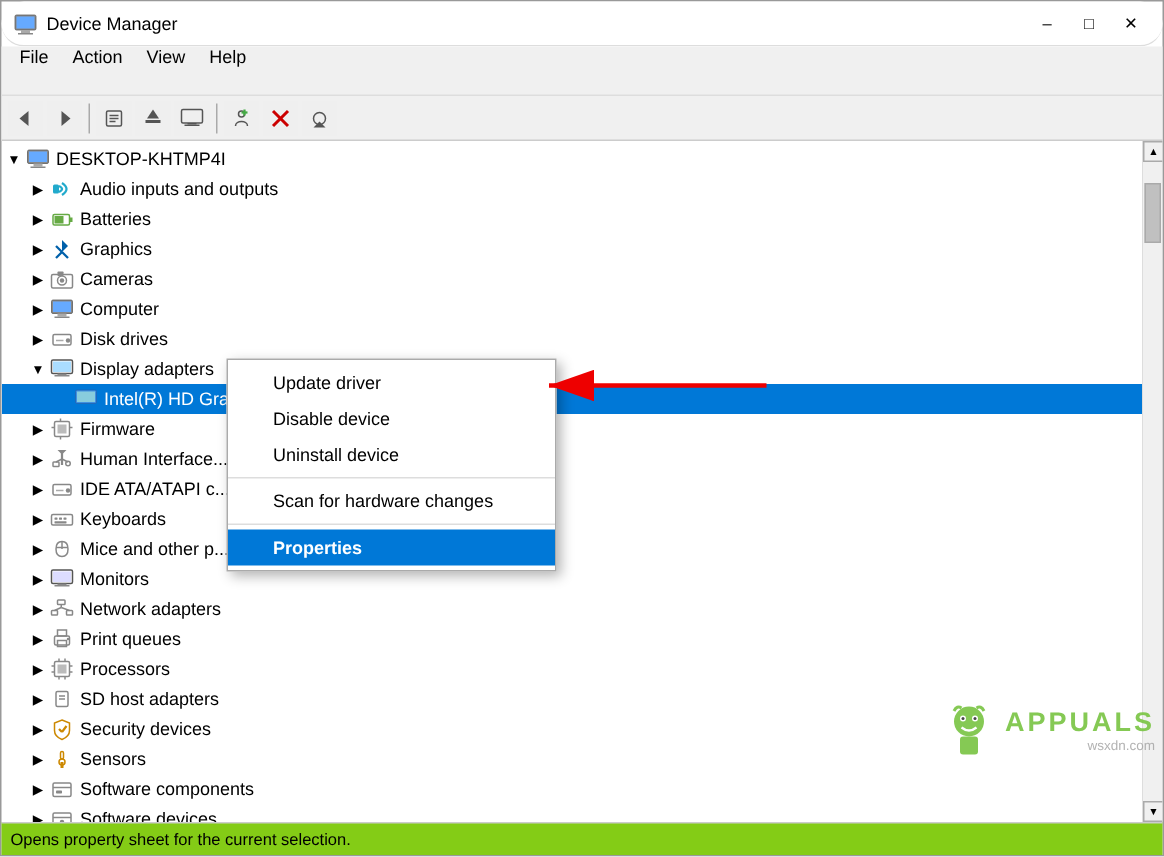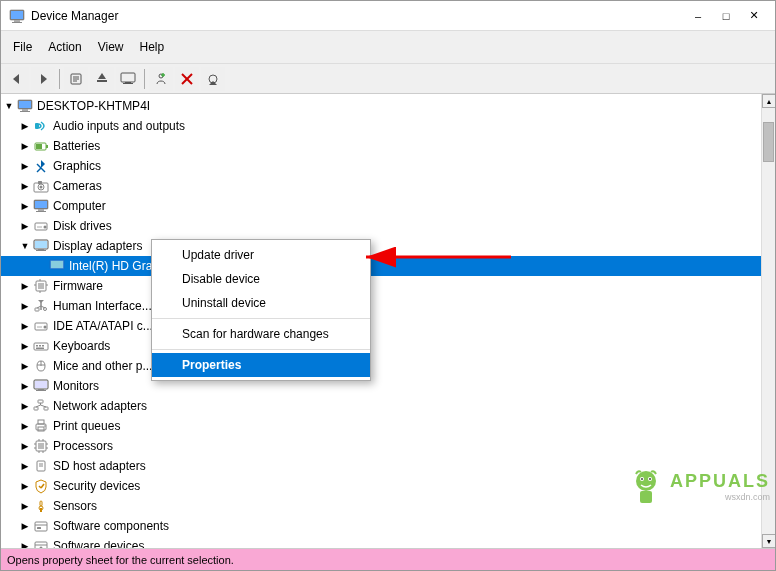--- a/index.html
+++ b/index.html
@@ -23,20 +23,21 @@
     }
 
     .title-bar {
       background: #fff;
       height: 30px;
       display: flex;
       align-items: center;
       padding: 0 8px;
       border-bottom: 1px solid #ddd;
       justify-content: space-between;
+      border-radius: 15px;
     }
 
     .title-bar-left {
       display: flex;
       align-items: center;
       gap: 6px;
     }
 
     .title-text {
       font-size: 12px;
@@ -58,21 +59,21 @@
       cursor: pointer;
       border: none;
       background: transparent;
     }
 
     
     .menu-bar {
       background: #f0f0f0;
       height: 22px;
       display: flex;
-      align-items: center;
+      align-items: flex-end;
       padding: 16px 4px;
       border-bottom: 1px solid #ddd;
     }
 
     .menu-item {
       padding: 2px 8px;
       cursor: pointer;
       font-size: 12px;
     }
 
@@ -152,21 +153,21 @@
       margin-right: 2px;
     }
 
     .tree-label {
       font-size: 12px;
       padding-left: 2px;
     }
 
     
     .status-bar {
-      background: #f9a8d4;
+      background: #84cc16;
       height: 22px;
       border-top: 1px solid #ccc;
       display: flex;
       align-items: center;
       padding: 0 6px;
       font-size: 11px;
     }
 
     
     .context-menu {

